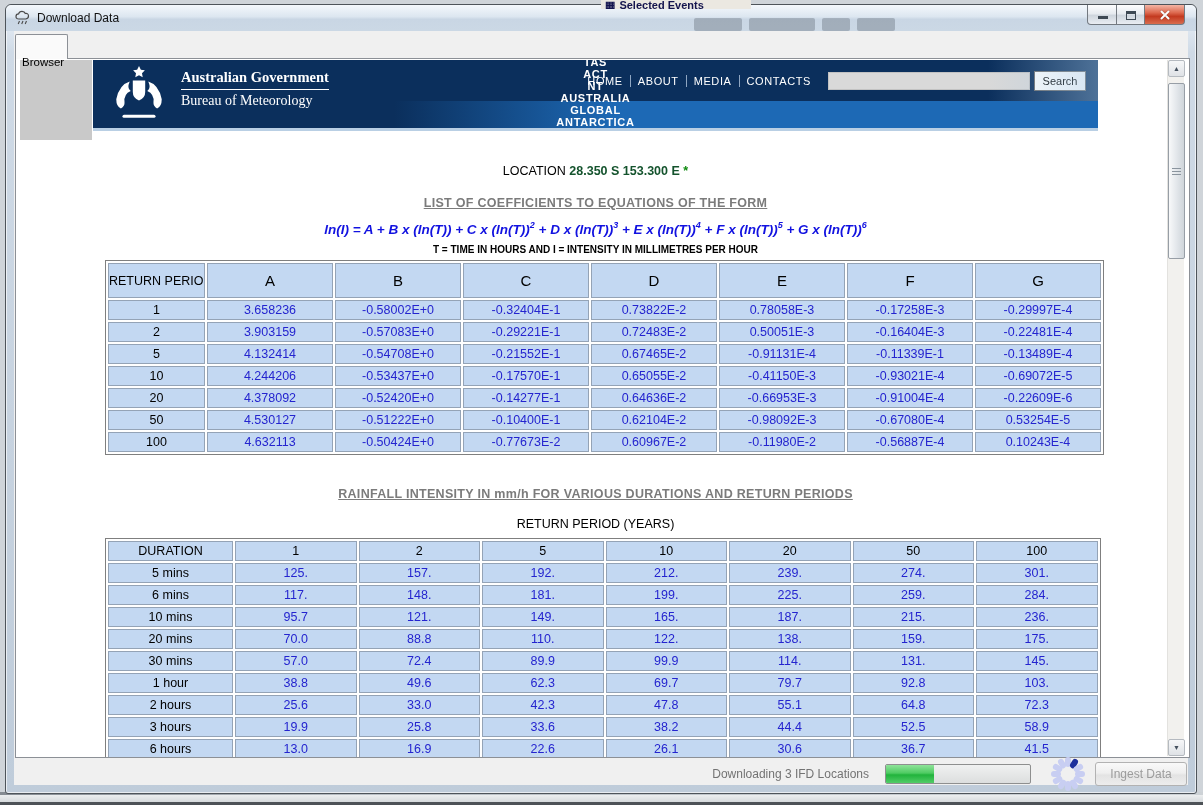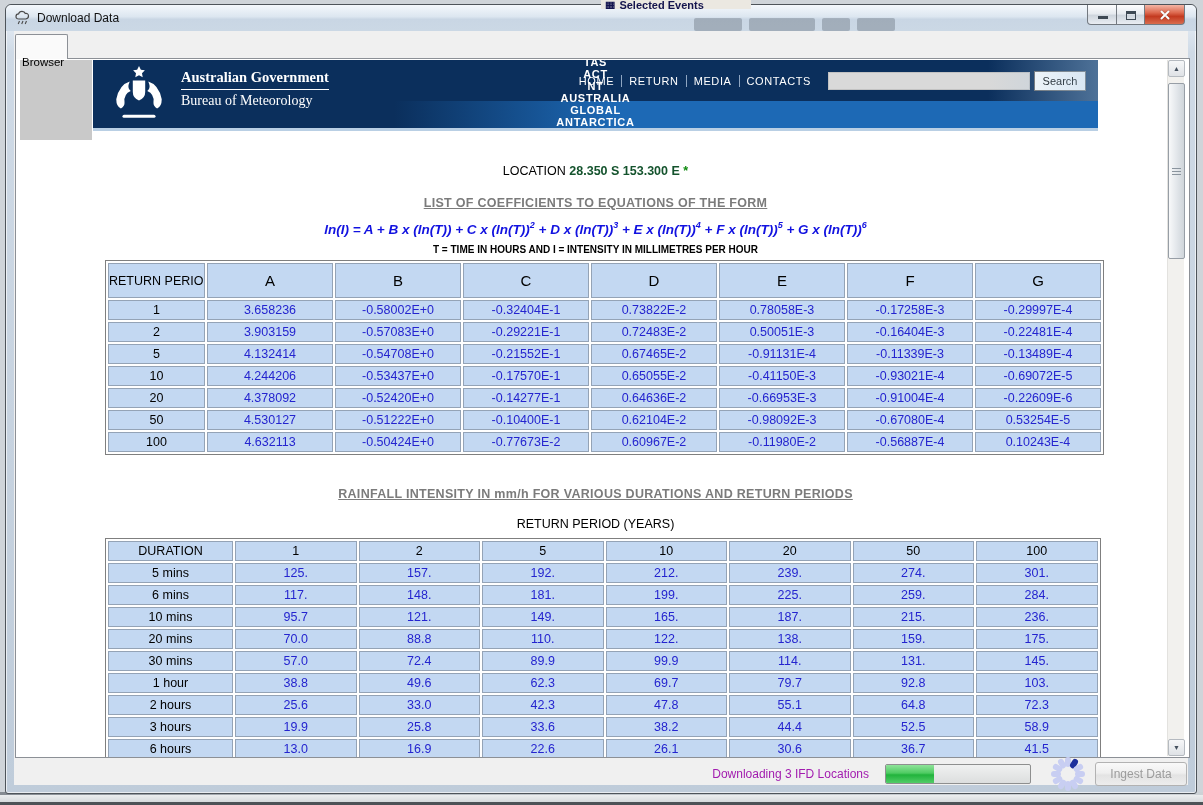--- a/index.html
+++ b/index.html
@@ -116,21 +116,21 @@
      background:linear-gradient(180deg,#f6f7f8,#dfe2e6); border:1px solid #b5bac0; border-radius:2px;
      color:#44505e; font-size:7px; text-align:center; line-height:15px; cursor:pointer; }
   .scrollbtn.up { top:0; } .scrollbtn.down { bottom:0; }
   .thumb { position:absolute; left:0; top:23px; width:17px; height:176px;
      background:linear-gradient(90deg,#f8f9fa,#e3e7eb 50%,#cfd5da); border:1px solid #979ea6;
      border-radius:2px; cursor:pointer; }
   .thumb::after { content:""; position:absolute; left:3px; top:84px; width:9px; height:8px;
      background:repeating-linear-gradient(180deg,#8a949e 0 1px,transparent 1px 3px); }
 
   
-  .status-text { position:absolute; right:319px; top:736px; font-size:12px; color:#a21caf; }
+  .status-text { position:absolute; right:319px; top:736px; font-size:12px; color:#737373; }
   .progress { position:absolute; left:871px; top:733px; width:146px; height:20px;
      border:1px solid #8e8f8f; border-radius:2px;
      background:linear-gradient(180deg,#f0f1f1,#dcdede); overflow:hidden; }
   .progress .fill { height:100%;
      background:linear-gradient(180deg,#8fe39a 0%,#4ecb62 45%,#21b33c 55%,#51cd67 100%); }
   .spinner { position:absolute; left:1035px; top:724px; width:38px; height:38px; }
   .spinner i { position:absolute; left:16px; top:2px; width:6px; height:10px; border-radius:3px;
      background:#c8cef2; transform-origin:3px 17px; }
   .spinner i.active { background:#1d2f9c; }
   .ingest-btn { position:absolute; left:1081px; top:731px; width:92px; height:24px;
@@ -195,21 +195,21 @@
             </g>
           </svg>
           <div class="govtext">
             <div class="l1">Australian Government</div>
             <div class="l2">Bureau of Meteorology</div>
           </div>
           <div class="topnav">
             <span id="topnav-links" style="display:flex;align-items:center">
                 <span class="navlink">HOME</span>
                 <span class="sep"></span>
-                <span class="navlink">RETURN</span>
+                <span class="navlink">ABOUT</span>
                 <span class="sep"></span>
                 <span class="navlink">MEDIA</span>
                 <span class="sep"></span>
                 <span class="navlink">CONTACTS</span>
               </span>
             <input class="search-input" type="text" value="" style="">
             <button class="search-btn">Search</button>
           </div>
           <div class="navband" id="region-nav">
               <span class="navlink">NSW</span>
@@ -289,21 +289,21 @@
                 <td class="val">-0.16404E-3</td>
                 <td class="val">-0.22481E-4</td>
               </tr>
               <tr>
                 <td class="rh">5</td>
                 <td class="val">4.132414</td>
                 <td class="val">-0.54708E+0</td>
                 <td class="val">-0.21552E-1</td>
                 <td class="val">0.67465E-2</td>
                 <td class="val">-0.91131E-4</td>
-                <td class="val">-0.11339E-3</td>
+                <td class="val">-0.11339E-1</td>
                 <td class="val">-0.13489E-4</td>
               </tr>
               <tr>
                 <td class="rh">10</td>
                 <td class="val">4.244206</td>
                 <td class="val">-0.53437E+0</td>
                 <td class="val">-0.17570E-1</td>
                 <td class="val">0.65055E-2</td>
                 <td class="val">-0.41150E-3</td>
                 <td class="val">-0.93021E-4</td>

